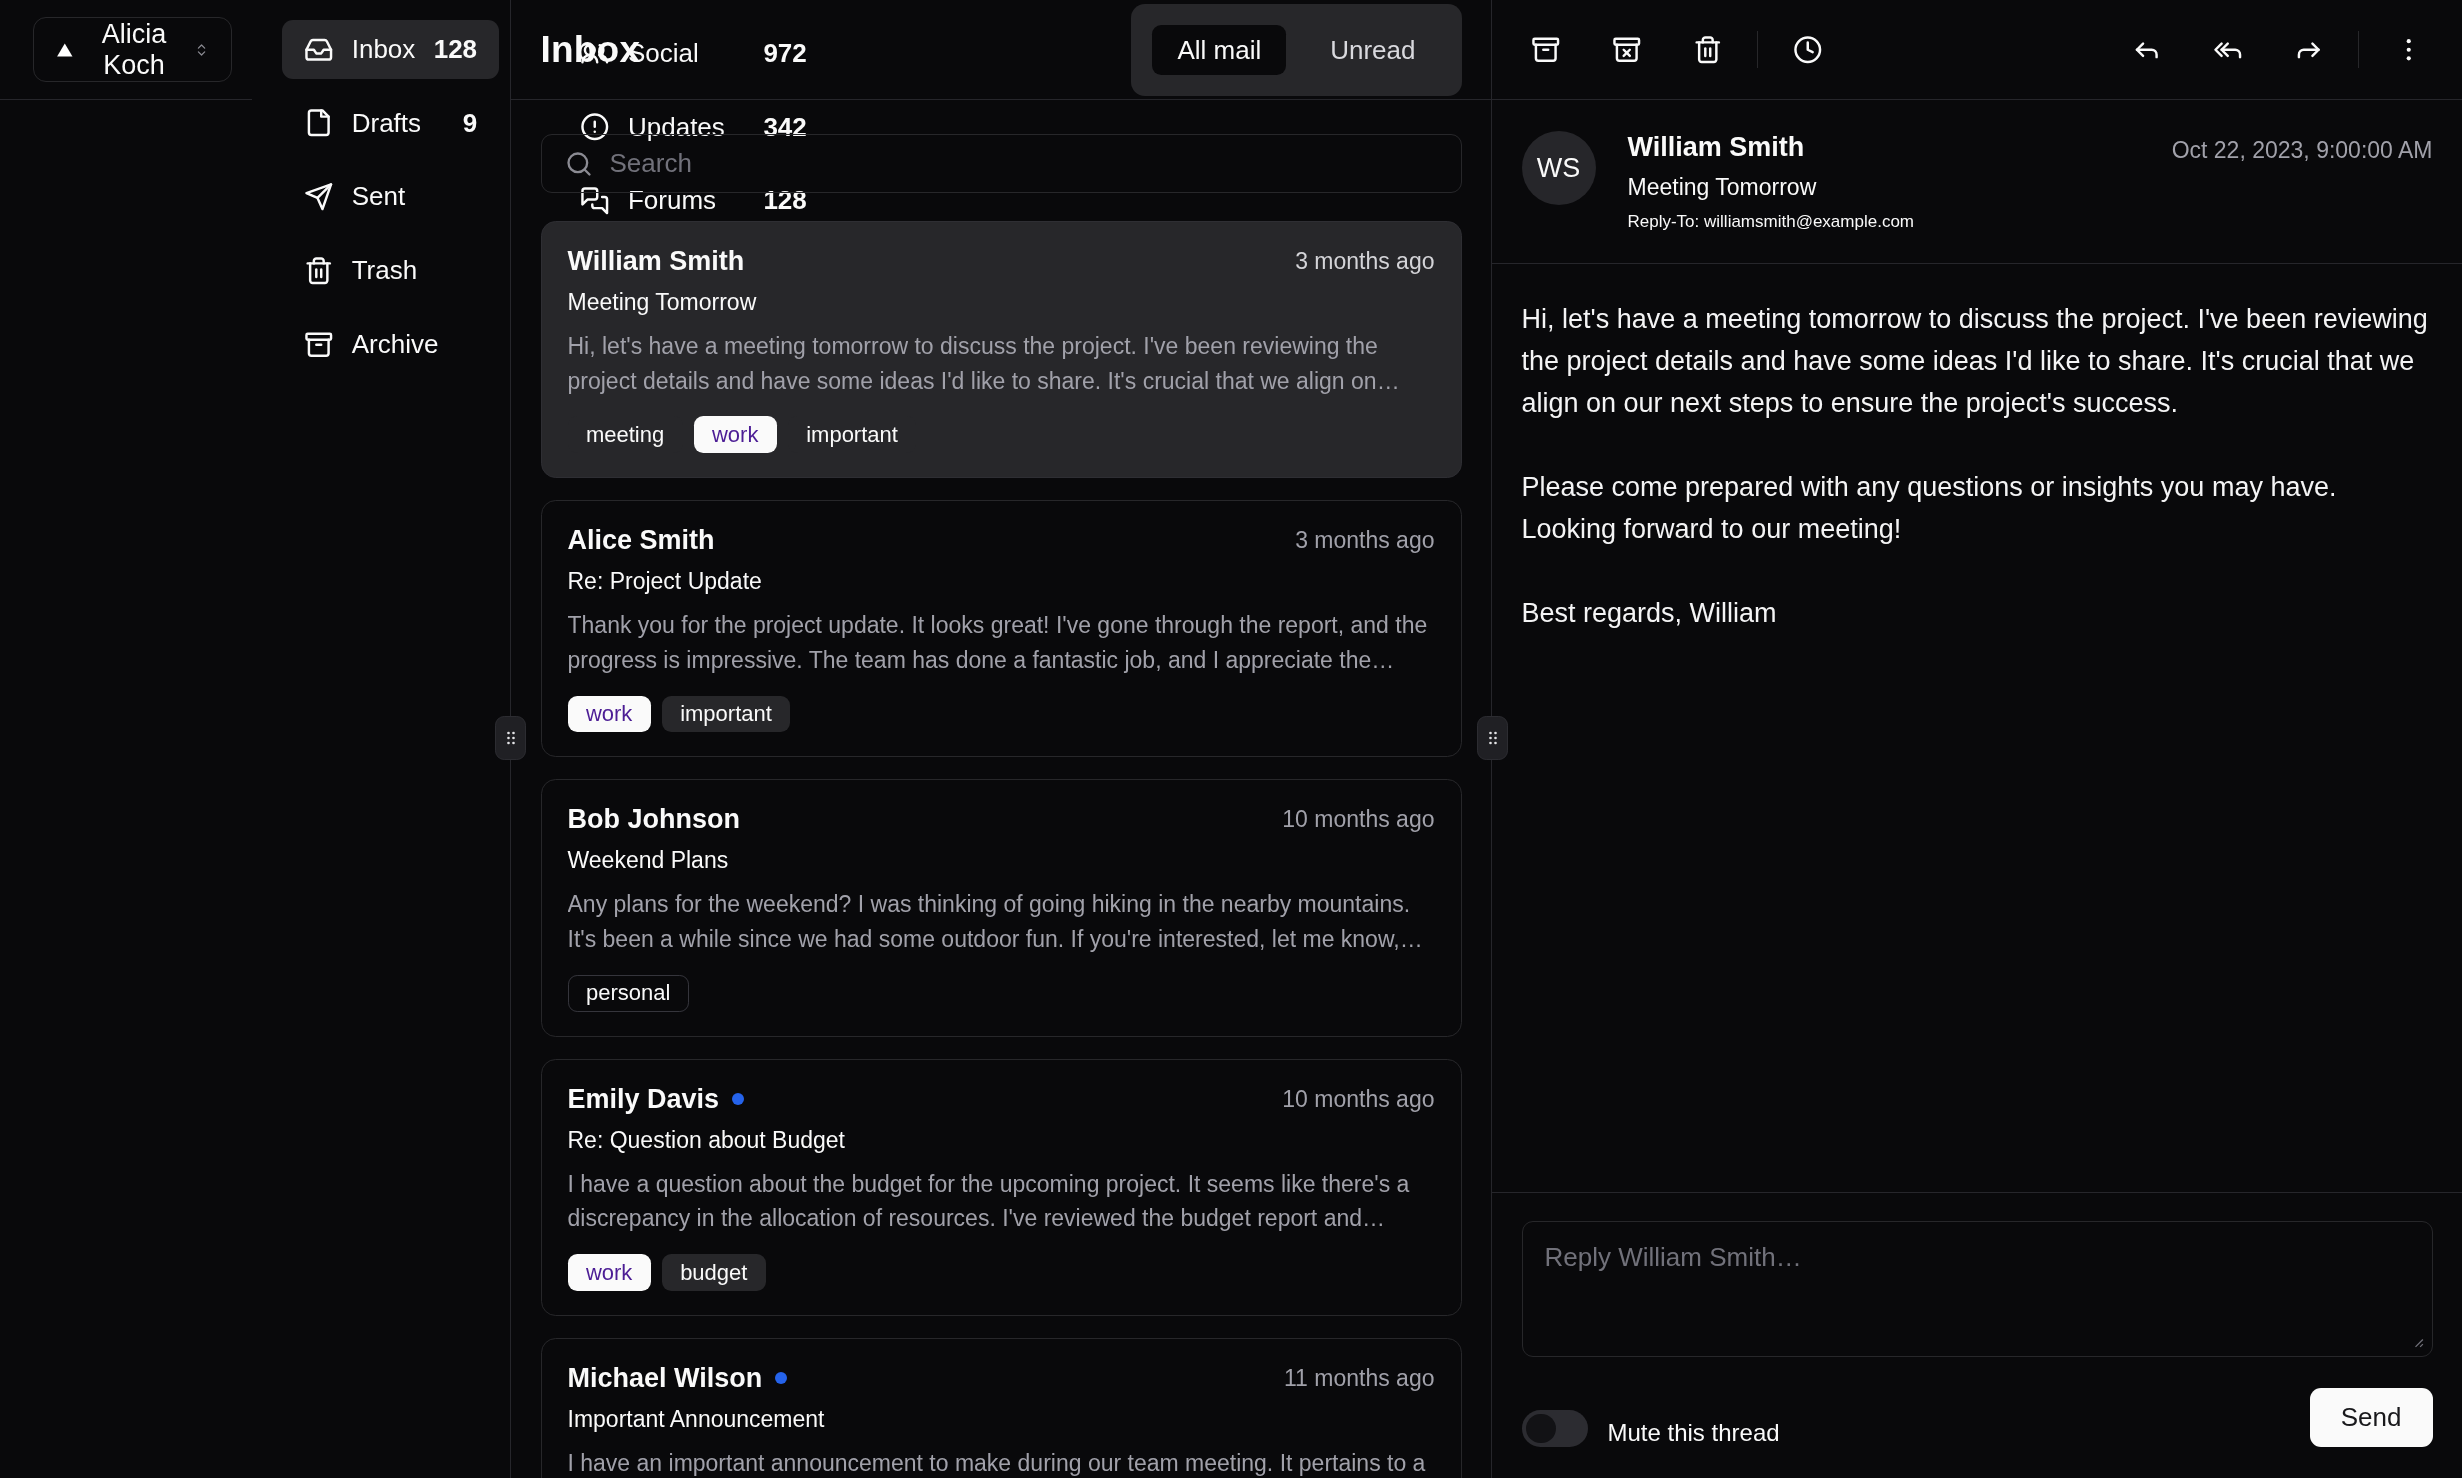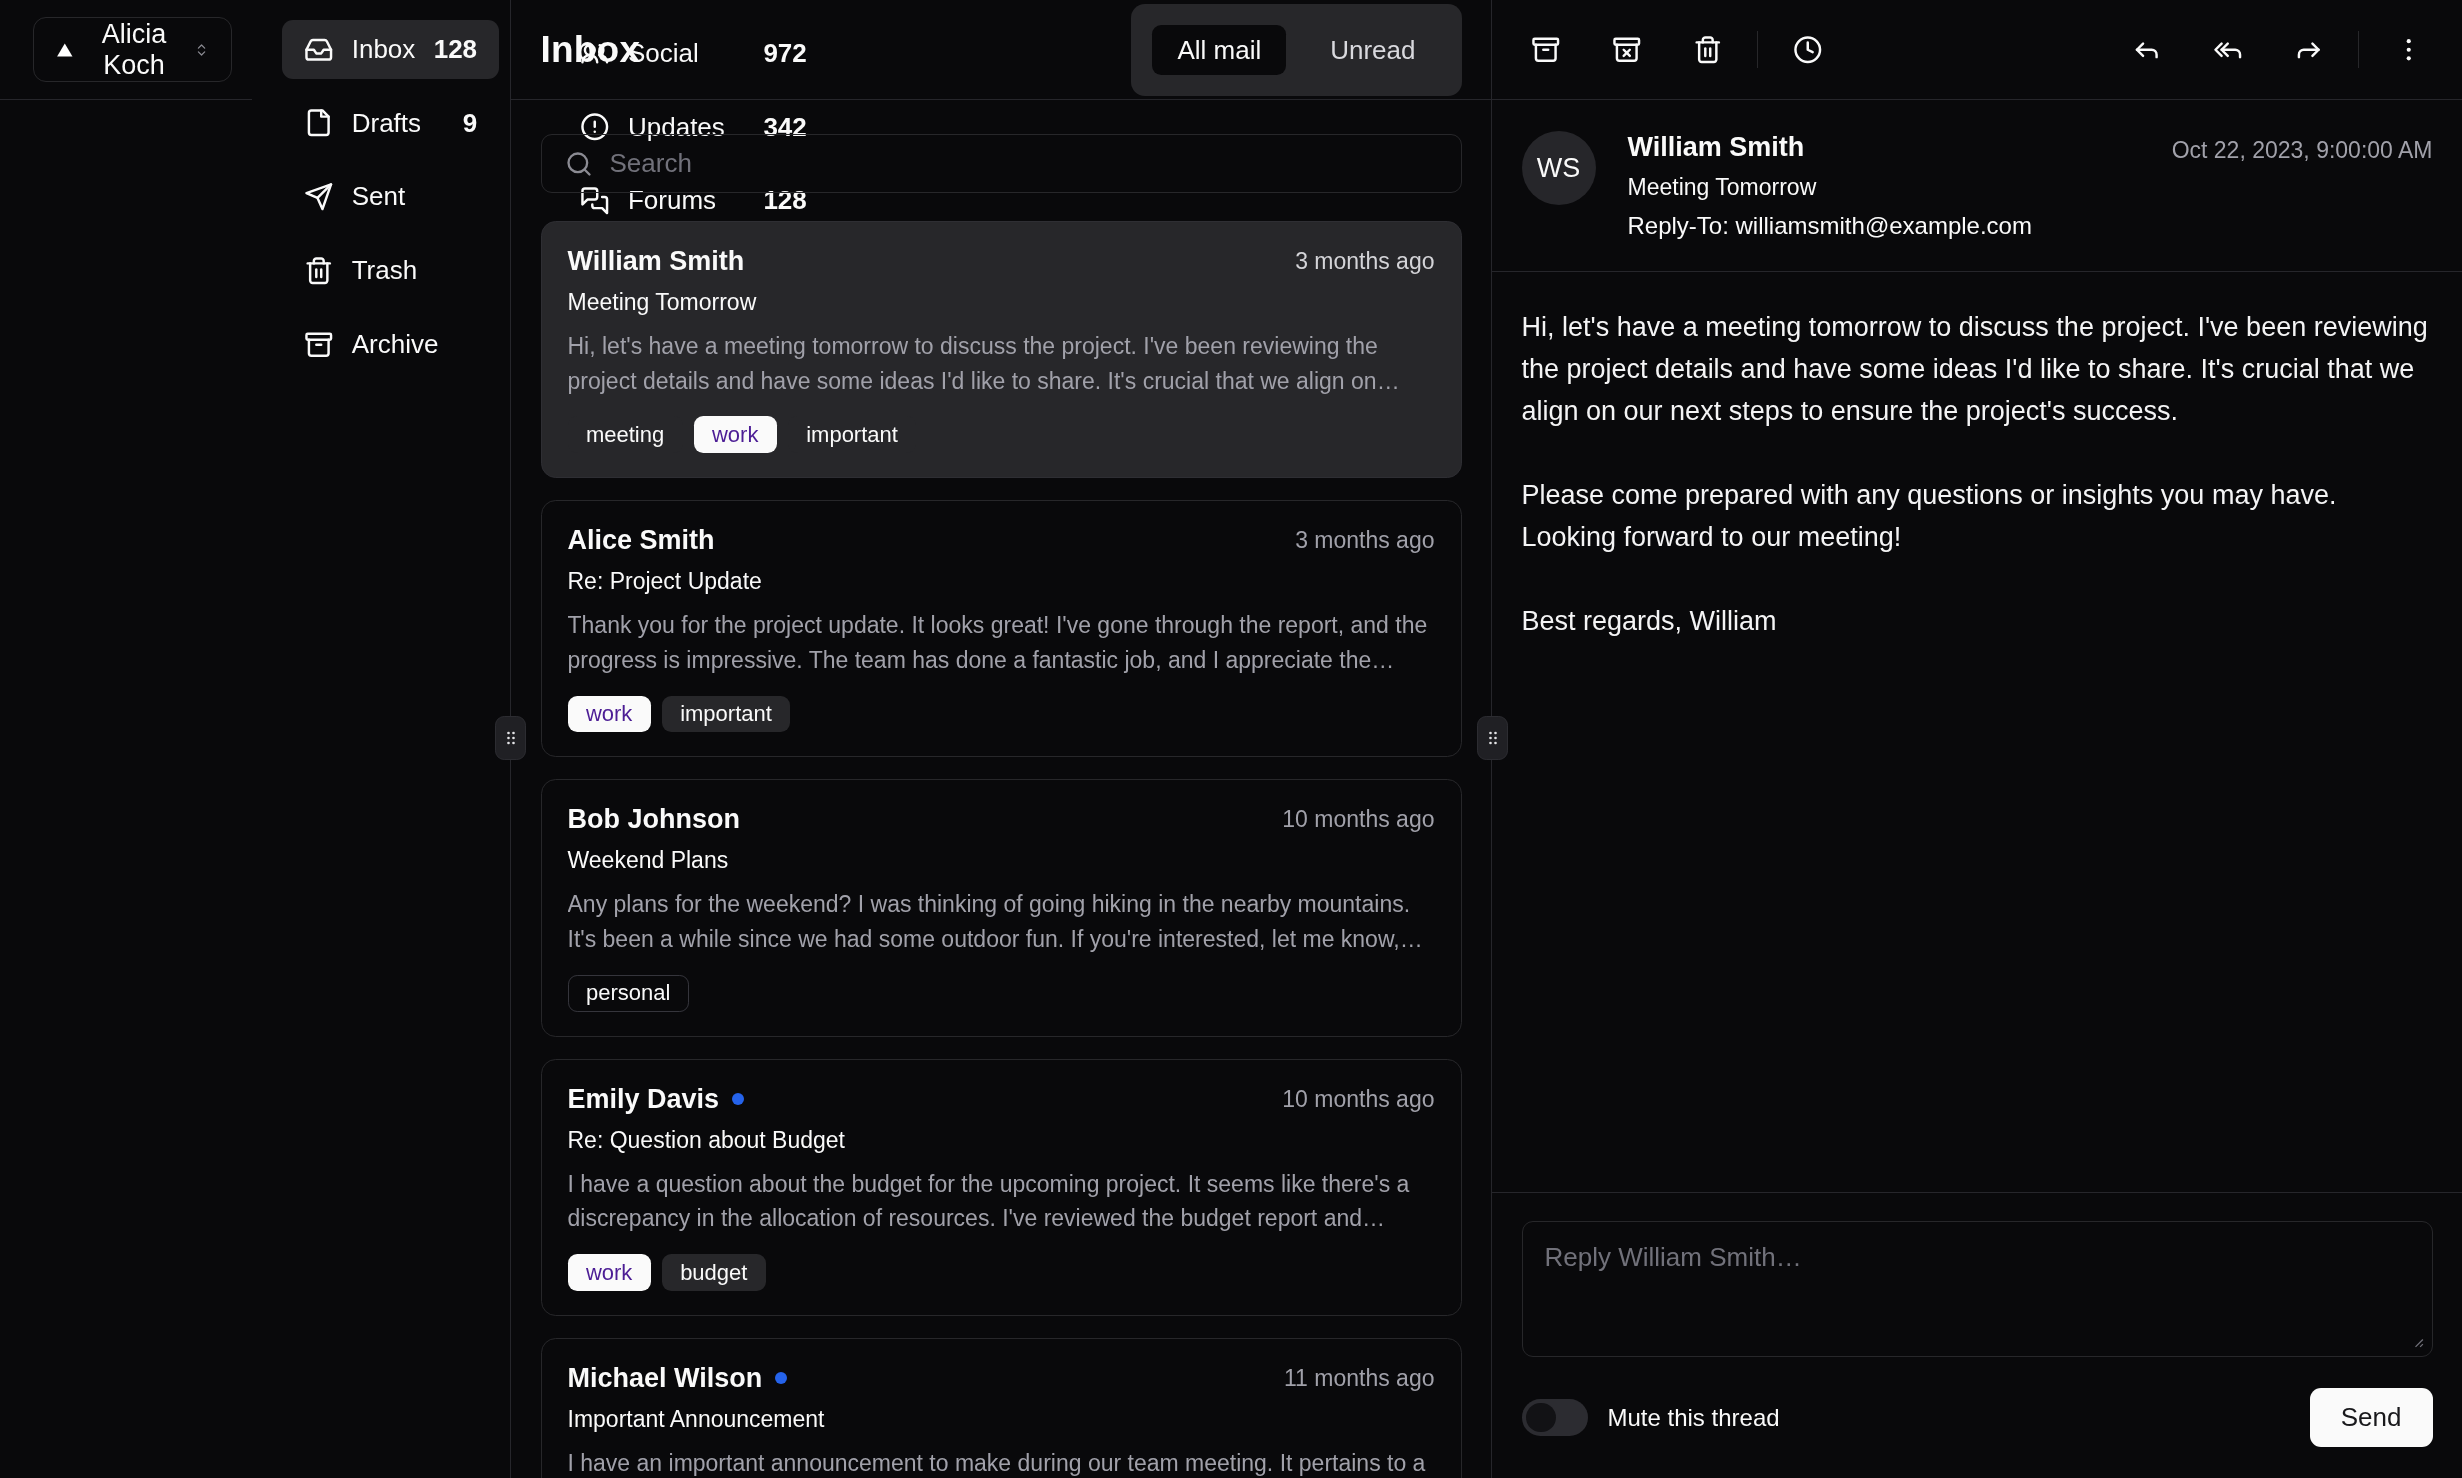--- a/index.html
+++ b/index.html
@@ -67,31 +67,31 @@
   .icon-btn{width:55px;height:55px;display:flex;align-items:center;justify-content:center;border-radius:9.2px;background:transparent;border:none;color:var(--text);cursor:pointer;margin-right:26px;padding:0}
   .icon-btn svg{width:29.5px;height:29.5px}
   .toolbar .vsep{width:0.9px;height:37px;background:var(--surface);margin:0 22px 0 -3.7px}
   .toolbar-right{margin-left:auto;display:flex;align-items:center}
   .toolbar-right .icon-btn:last-child{margin-right:0}
   .mail-header{display:flex;align-items:flex-start;padding:31px 29.5px;gap:32px}
   .avatar{width:74px;height:74px;border-radius:50%;background:#26262a;display:flex;align-items:center;justify-content:center;font-size:27px;color:var(--text);flex:none}
   .mail-meta{display:flex;flex-direction:column}
   .mail-sender{font-size:27px;font-weight:600;line-height:1.2}
   .mail-subject{font-size:23px;margin-top:11px}
-  .mail-replyto{font-size:24px;margin-top:11px}
+  .mail-replyto{font-size:17px;margin-top:11px}
   .mail-date{margin-left:auto;font-size:23px;color:var(--muted);padding-top:5.5px}
   .mail-body{padding:35px 29.5px;font-size:27px;line-height:1.55;flex:1;overflow:hidden;color:#f4f4f5}
   .mail-body p{margin:0 0 42px}
   .mail-body p:last-child{margin-bottom:0}
   .reply-section{border-top:0.9px solid var(--border);padding:28px 29.5px 31px}
   .reply-box{position:relative}
   .reply-textarea{width:100%;height:136px;background:transparent;border:0.9px solid var(--surface);border-radius:11px;color:var(--text);font-size:26px;font-family:inherit;padding:20px 22px;resize:none;outline:none}
   .reply-textarea::placeholder{color:var(--faint)}
   .resize-grip{position:absolute;right:7.4px;bottom:11px;color:var(--faint)}
-  .reply-actions{display:flex;align-items:center;margin-top:28px}
+  .reply-actions{display:flex;align-items:flex-end;margin-top:28px}
   .switch{width:66px;height:37px;border-radius:18.4px;background:#2c2c31;position:relative;cursor:pointer;border:none;flex:none}
   .switch-knob{position:absolute;left:4.6px;top:3.7px;width:29.5px;height:29.5px;border-radius:50%;background:#121215}
   .mute-label{margin-left:20px;font-size:24px}
   .send-btn{margin-left:auto;background:#fafafa;color:#18181b;border:none;border-radius:11px;height:59px;padding:0 31px;font-size:26px;font-weight:500;cursor:pointer;font-family:inherit}
   
   .grip-handle{position:absolute;width:31px;height:44px;border-radius:9.2px;background:#202024;border:0.9px solid #2c2c31;display:flex;align-items:center;justify-content:center;color:#e4e4e7;z-index:5;cursor:col-resize}
   .grip-handle svg{width:20px;height:20px}
   #grip-left{left:495px;top:716px}
   #grip-right{left:1477px;top:716px}
 </style>

